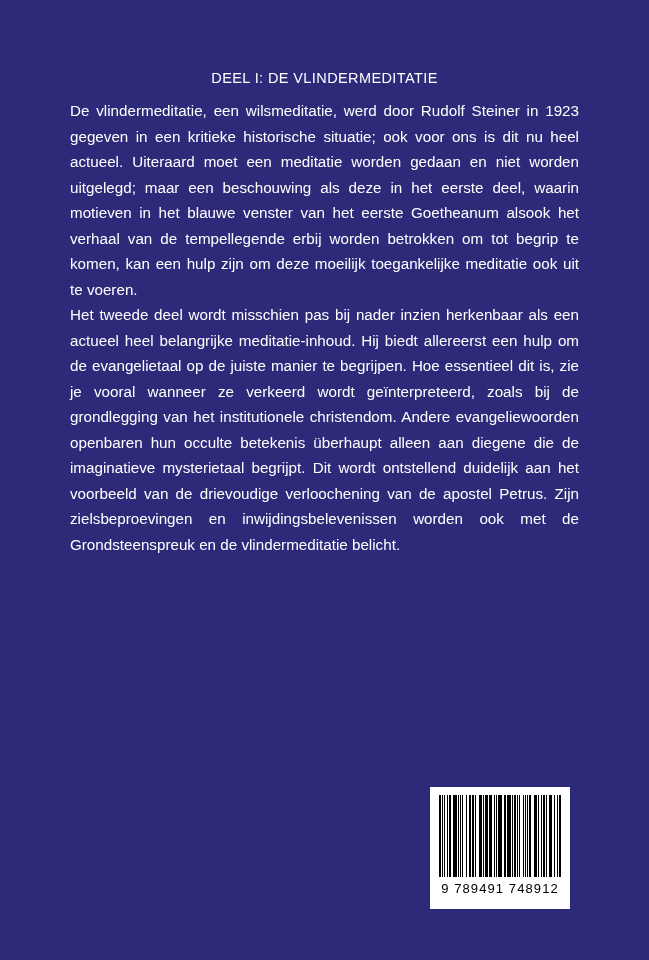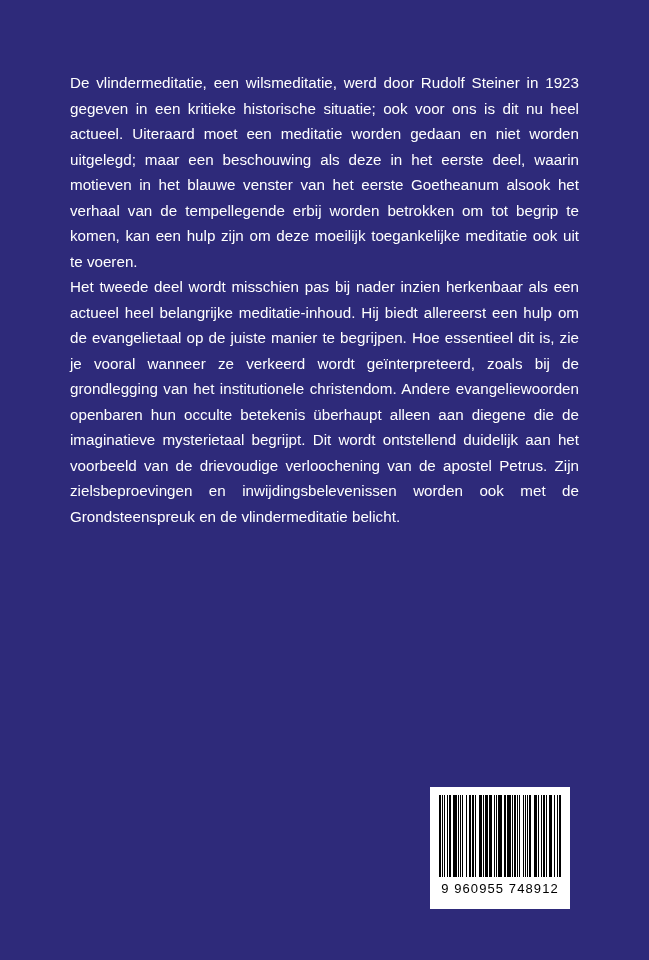--- a/index.html
+++ b/index.html
@@ -78,20 +78,21 @@
     white-space: nowrap;
   }
 </style>
 </head>
 <body>
 
 <div class="page">
 
   <div class="content">
 
+    <h2 class="section-heading">DEEL I: DE VLINDERMEDITATIE</h2>
 
     <p class="body-text">De vlindermeditatie, een wilsmeditatie, werd door Rudolf Steiner in 1923 gegeven in een kritieke historische situatie; ook voor ons is dit nu heel actueel. Uiteraard moet een meditatie worden gedaan en niet worden uitgelegd; maar een beschouwing als deze in het eerste deel, waarin motieven in het blauwe venster van het eerste Goetheanum alsook het verhaal van de tempellegende erbij worden betrokken om tot begrip te komen, kan een hulp zijn om deze moeilijk toegankelijke meditatie ook uit te voeren.</p>
 
 
     <p class="body-text">Het tweede deel wordt misschien pas bij nader inzien herkenbaar als een actueel heel belangrijke meditatie-inhoud. Hij biedt allereerst een hulp om de evangelietaal op de juiste manier te begrijpen. Hoe essentieel dit is, zie je vooral wanneer ze verkeerd wordt geïnterpreteerd, zoals bij de grondlegging van het institutionele christendom. Andere evangeliewoorden openbaren hun occulte betekenis überhaupt alleen aan diegene die de imaginatieve mysterietaal begrijpt. Dit wordt ontstellend duidelijk aan het voorbeeld van de drievoudige verloochening van de apostel Petrus. Zijn zielsbeproevingen en inwijdingsbelevenissen worden ook met de Grondsteenspreuk en de vlindermeditatie belicht.</p>
 
   </div>
 
   <div class="barcode-box">
     <div class="bars" id="barcode-bars">
@@ -183,16 +184,16 @@
         <span style="width:1px;background:transparent"></span>
         <span style="width:2px;background:#000"></span>
         <span style="width:2px;background:transparent"></span>
         <span style="width:1px;background:#000"></span>
         <span style="width:3px;background:transparent"></span>
         <span style="width:1px;background:#000"></span>
         <span style="width:1px;background:transparent"></span>
         <span style="width:2px;background:#000"></span>
         <span style="width:1px;background:transparent"></span>
       </div>
-    <div class="barcode-number">9 960955 748912</div>
+    <div class="barcode-number">9 789491 748912</div>
   </div>
 
 </div>
 
 </body></html>

